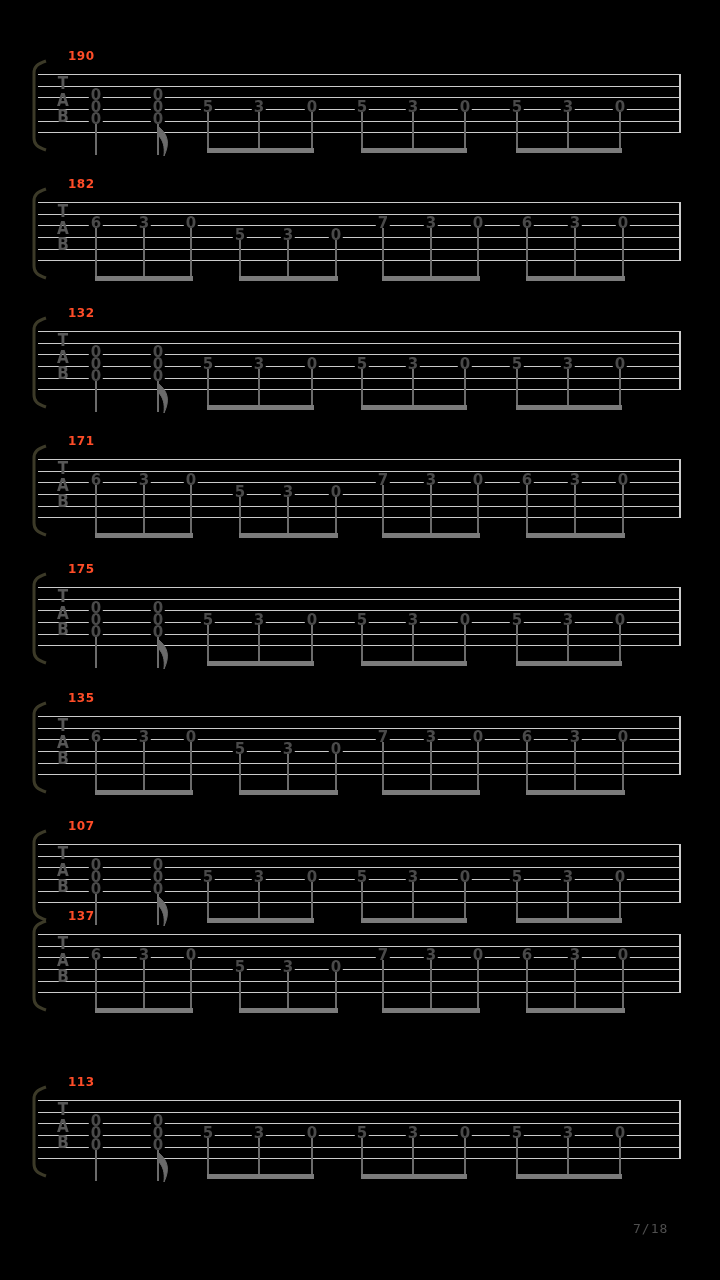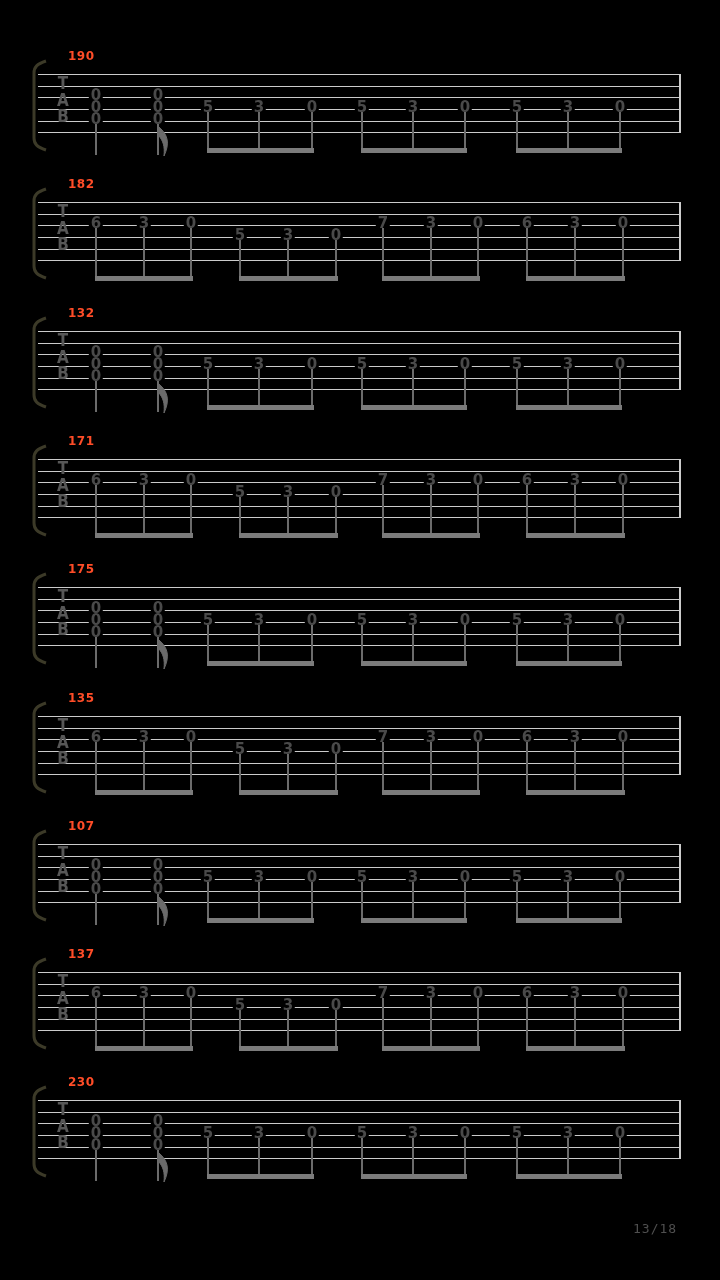--- a/index.html
+++ b/index.html
@@ -342,21 +342,21 @@
         <div class="stem" style="left: 464px; top: 67px; height: 41px;"></div>
         <div class="beam" style="left: 361px; width: 106px;"></div>
         <div class="fret" style="left: 517px; top: 55px;">5</div>
         <div class="stem" style="left: 516px; top: 67px; height: 41px;"></div>
         <div class="fret" style="left: 568px; top: 55px;">3</div>
         <div class="stem" style="left: 567px; top: 67px; height: 41px;"></div>
         <div class="fret" style="left: 620px; top: 55px;">0</div>
         <div class="stem" style="left: 619px; top: 67px; height: 41px;"></div>
         <div class="beam" style="left: 516px; width: 106px;"></div>
       </div>
-      <div class="system" style="top: 943px;">
+      <div class="system" style="top: 905px;">
         <div class="measure-number">137</div>
         <svg width="20" height="94" class="bracket" style="left: 29px; top: 14px;">
           <path d="M17,2 C8,5 5,8 5,14 L5,79 C5,85 8,88 17,91" fill="none" stroke="#3c3a28" stroke-width="3"></path>
         </svg>
         <div class="staff-line" style="top: 29px;"></div>
         <div class="staff-line" style="top: 40.7px;"></div>
         <div class="staff-line" style="top: 52.3px;"></div>
         <div class="staff-line" style="top: 64px;"></div>
         <div class="staff-line" style="top: 75.7px;"></div>
         <div class="staff-line" style="top: 87.3px;"></div>
@@ -387,21 +387,21 @@
         <div class="beam" style="left: 382px; width: 98px;"></div>
         <div class="fret" style="left: 527px; top: 43.3px;">6</div>
         <div class="stem" style="left: 526px; top: 55.3px; height: 52.7px;"></div>
         <div class="fret" style="left: 575px; top: 43.3px;">3</div>
         <div class="stem" style="left: 574px; top: 55.3px; height: 52.7px;"></div>
         <div class="fret" style="left: 623px; top: 43.3px;">0</div>
         <div class="stem" style="left: 622px; top: 55.3px; height: 52.7px;"></div>
         <div class="beam" style="left: 526px; width: 99px;"></div>
       </div>
       <div class="system" style="top: 1071px;">
-        <div class="measure-number">230</div>
+        <div class="measure-number">113</div>
         <svg width="20" height="94" class="bracket" style="left: 29px; top: 14px;">
           <path d="M17,2 C8,5 5,8 5,14 L5,79 C5,85 8,88 17,91" fill="none" stroke="#3c3a28" stroke-width="3"></path>
         </svg>
         <div class="staff-line" style="top: 29px;"></div>
         <div class="staff-line" style="top: 40.7px;"></div>
         <div class="staff-line" style="top: 52.3px;"></div>
         <div class="staff-line" style="top: 64px;"></div>
         <div class="staff-line" style="top: 75.7px;"></div>
         <div class="staff-line" style="top: 87.3px;"></div>
         <div class="clef-letter" style="top: 30px;">T</div>
@@ -435,14 +435,14 @@
         <div class="beam" style="left: 361px; width: 106px;"></div>
         <div class="fret" style="left: 517px; top: 55px;">5</div>
         <div class="stem" style="left: 516px; top: 67px; height: 41px;"></div>
         <div class="fret" style="left: 568px; top: 55px;">3</div>
         <div class="stem" style="left: 567px; top: 67px; height: 41px;"></div>
         <div class="fret" style="left: 620px; top: 55px;">0</div>
         <div class="stem" style="left: 619px; top: 67px; height: 41px;"></div>
         <div class="beam" style="left: 516px; width: 106px;"></div>
       </div>
     </div>
-  <div class="page-indicator">13/18</div>
+  <div class="page-indicator">7/18</div>
 </div>
 
 </body></html>

